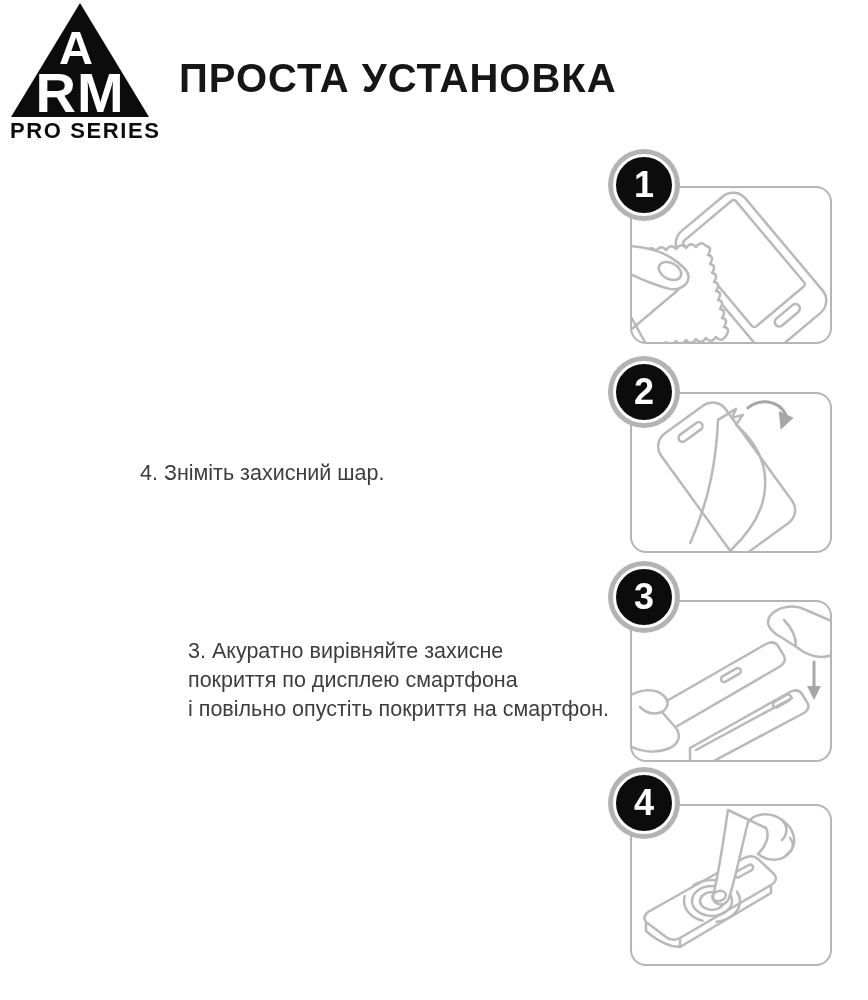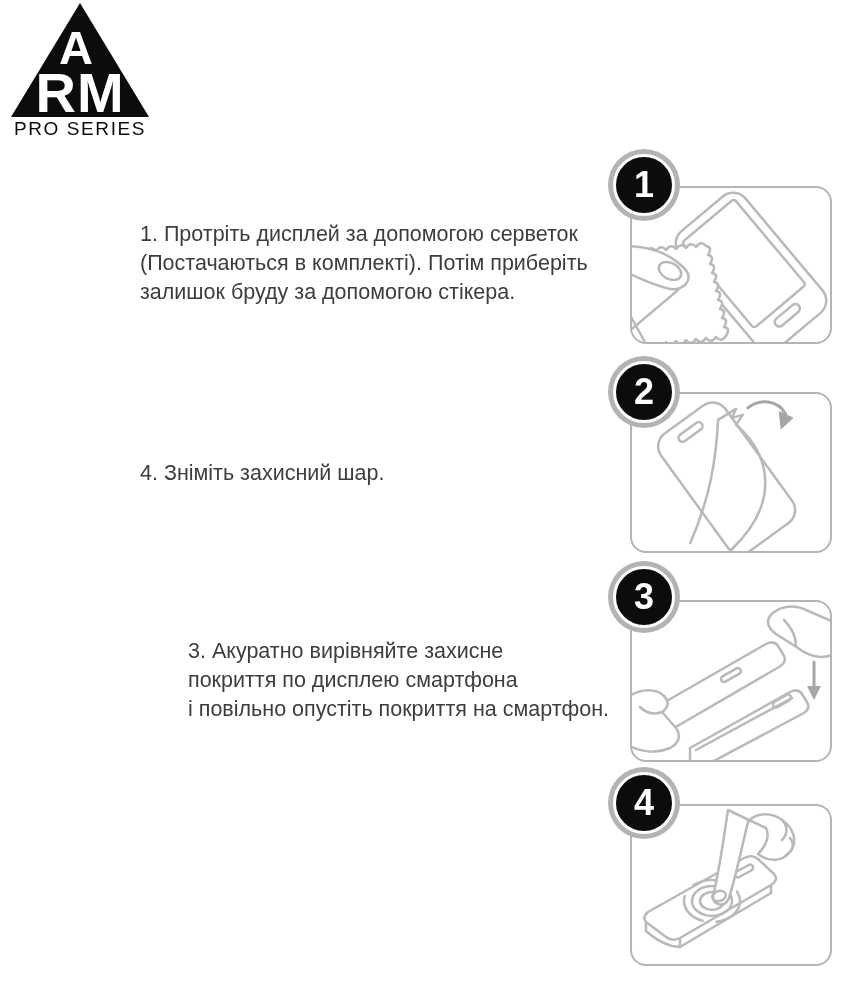--- a/index.html
+++ b/index.html
@@ -14,22 +14,22 @@
     --background:#ffffff;
   }
   *{margin:0;padding:0;box-sizing:border-box;}
   html,body{background:var(--background);}
   body{font-family:"Liberation Sans", sans-serif;}
   .page{position:relative;width:868px;height:1000px;background:var(--background);overflow:hidden;}
 
   
   .logo{position:absolute;left:10px;top:2px;width:140px;height:145px;}
   .logo svg{display:block;}
-  .logo-sub{position:absolute;left:0;top:116px;width:140px;text-align:center;
-    font-weight:normal;font-size:19px;letter-spacing:1.6px;color:var(--badge-bg);white-space:nowrap;}
+  .logo-sub{position:absolute;left:0;top:116px;width:140px;
+    font-weight:bold;font-size:22px;letter-spacing:1.6px;color:var(--badge-bg);white-space:nowrap;}
 
   
   .title{position:absolute;left:179px;top:56px;font-size:40px;line-height:44px;
     font-weight:bold;letter-spacing:1px;color:var(--ink);white-space:nowrap;}
 
   
   .step-text{position:absolute;left:140px;width:485px;font-size:21.5px;line-height:29px;
     color:var(--body-text);white-space:pre-line;}
   .step-text.s1{top:220px;}
   .step-text.s2{top:459px;}
@@ -67,24 +67,22 @@
 
   <div class="logo">
     <svg width="140" height="116" viewBox="0 0 140 116">
       <polygon points="70,1 139,115 1,115" fill="#0c0c0c"></polygon>
       <text x="66" y="62" text-anchor="middle" font-size="47" font-weight="bold" fill="#ffffff">A</text>
       <text x="70" y="110" text-anchor="middle" font-size="56" font-weight="bold" letter-spacing="1" fill="#ffffff">RM</text>
     </svg>
     <div class="logo-sub">PRO SERIES</div>
   </div>
 
+  <div class="title">ПРОСТА УСТАНОВКА</div>
 
-  <div class="step-text s1">1. Протріть дисплей за допомогою серветок
-(Постачаються в комплекті). Потім приберіть
-залишок бруду за допомогою стікера.</div>
   <div class="step-text s2">4. Зніміть захисний шар.</div>
   <div class="step-text s3">3. Акуратно вирівняйте захисне
 покриття по дисплею смартфона
 і повільно опустіть покриття на смартфон.</div>
 
   <div class="badge n1">1</div>
   <div class="badge n2">2</div>
   <div class="badge n3">3</div>
   <div class="badge n4">4</div>
 

